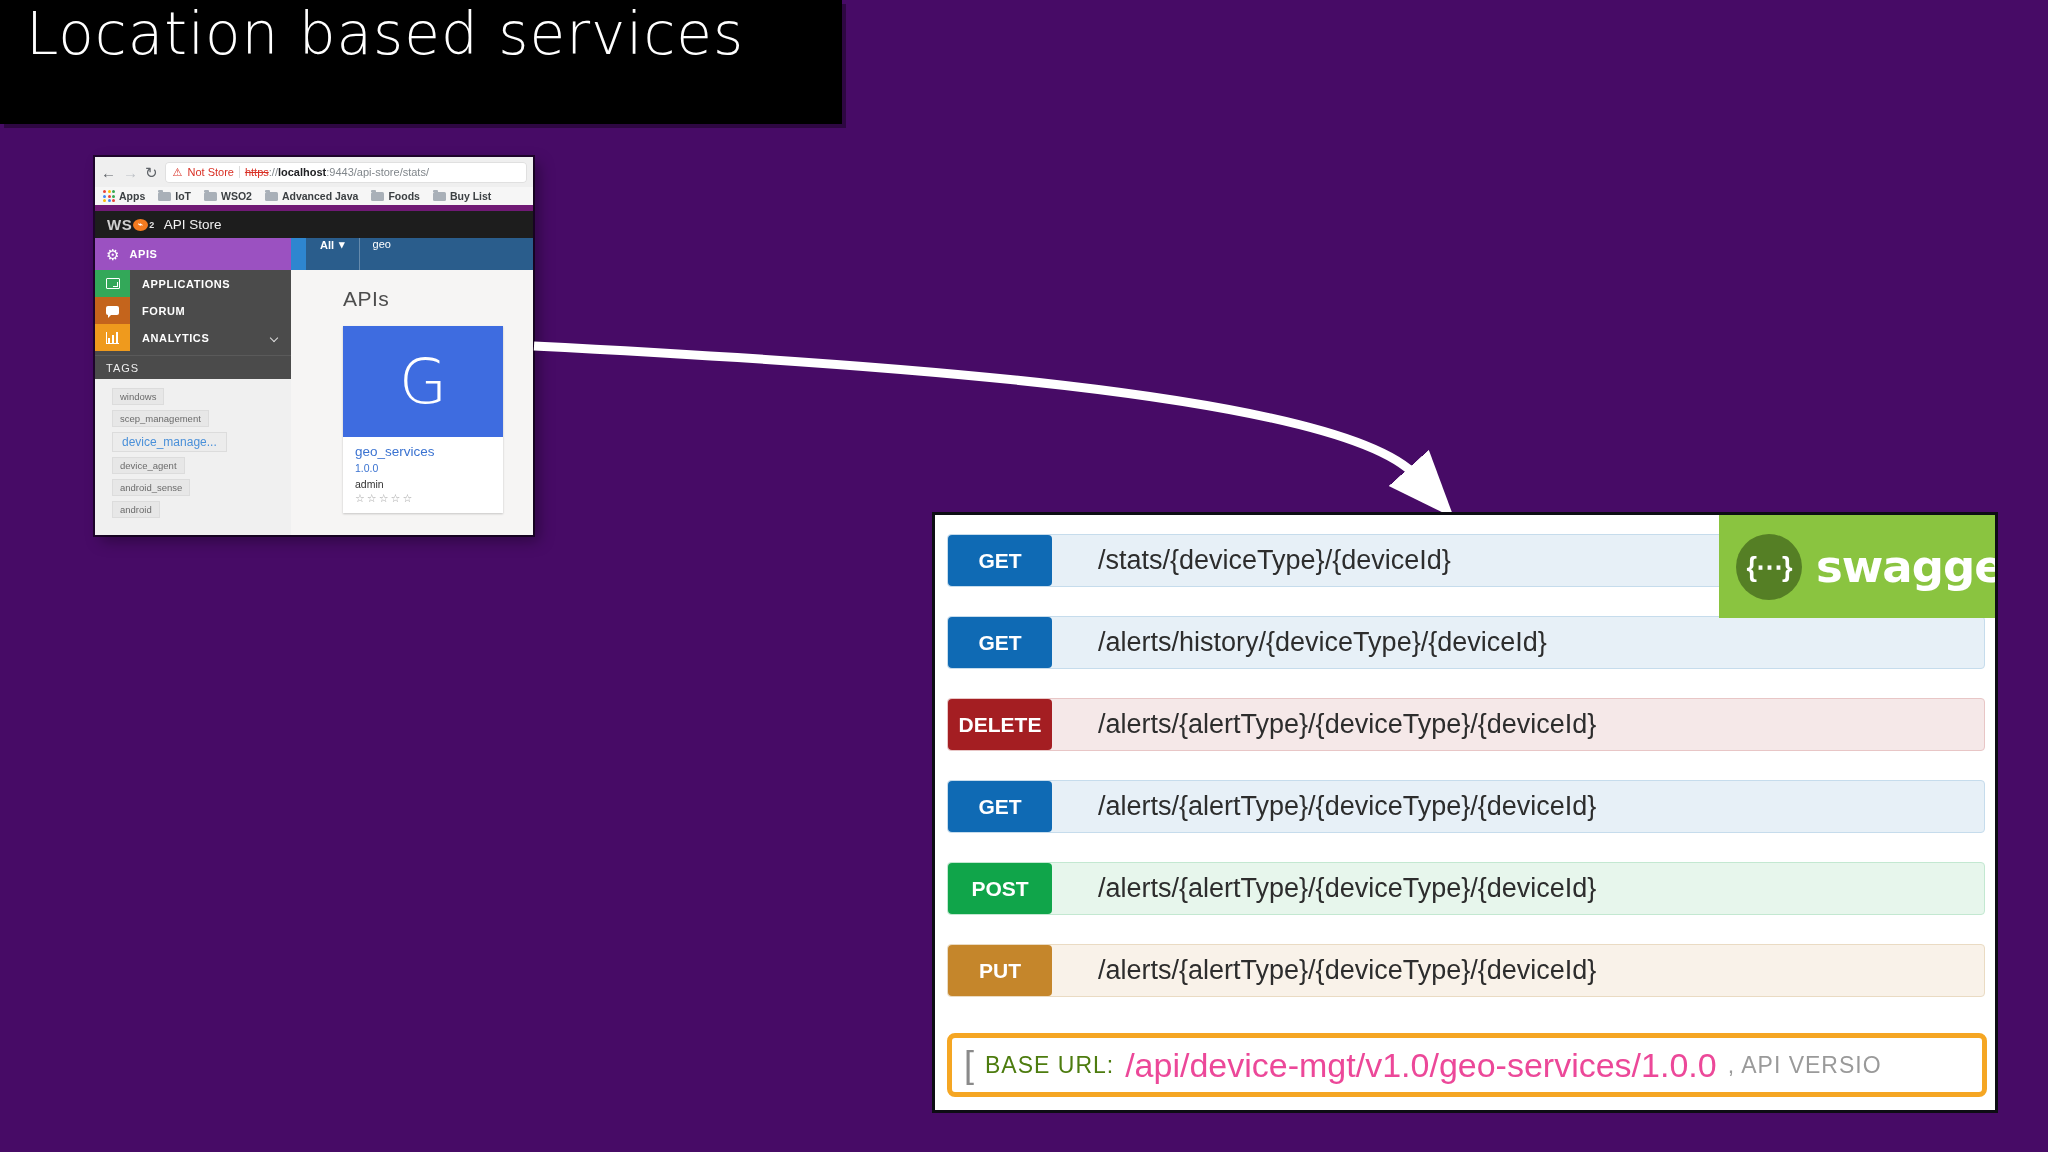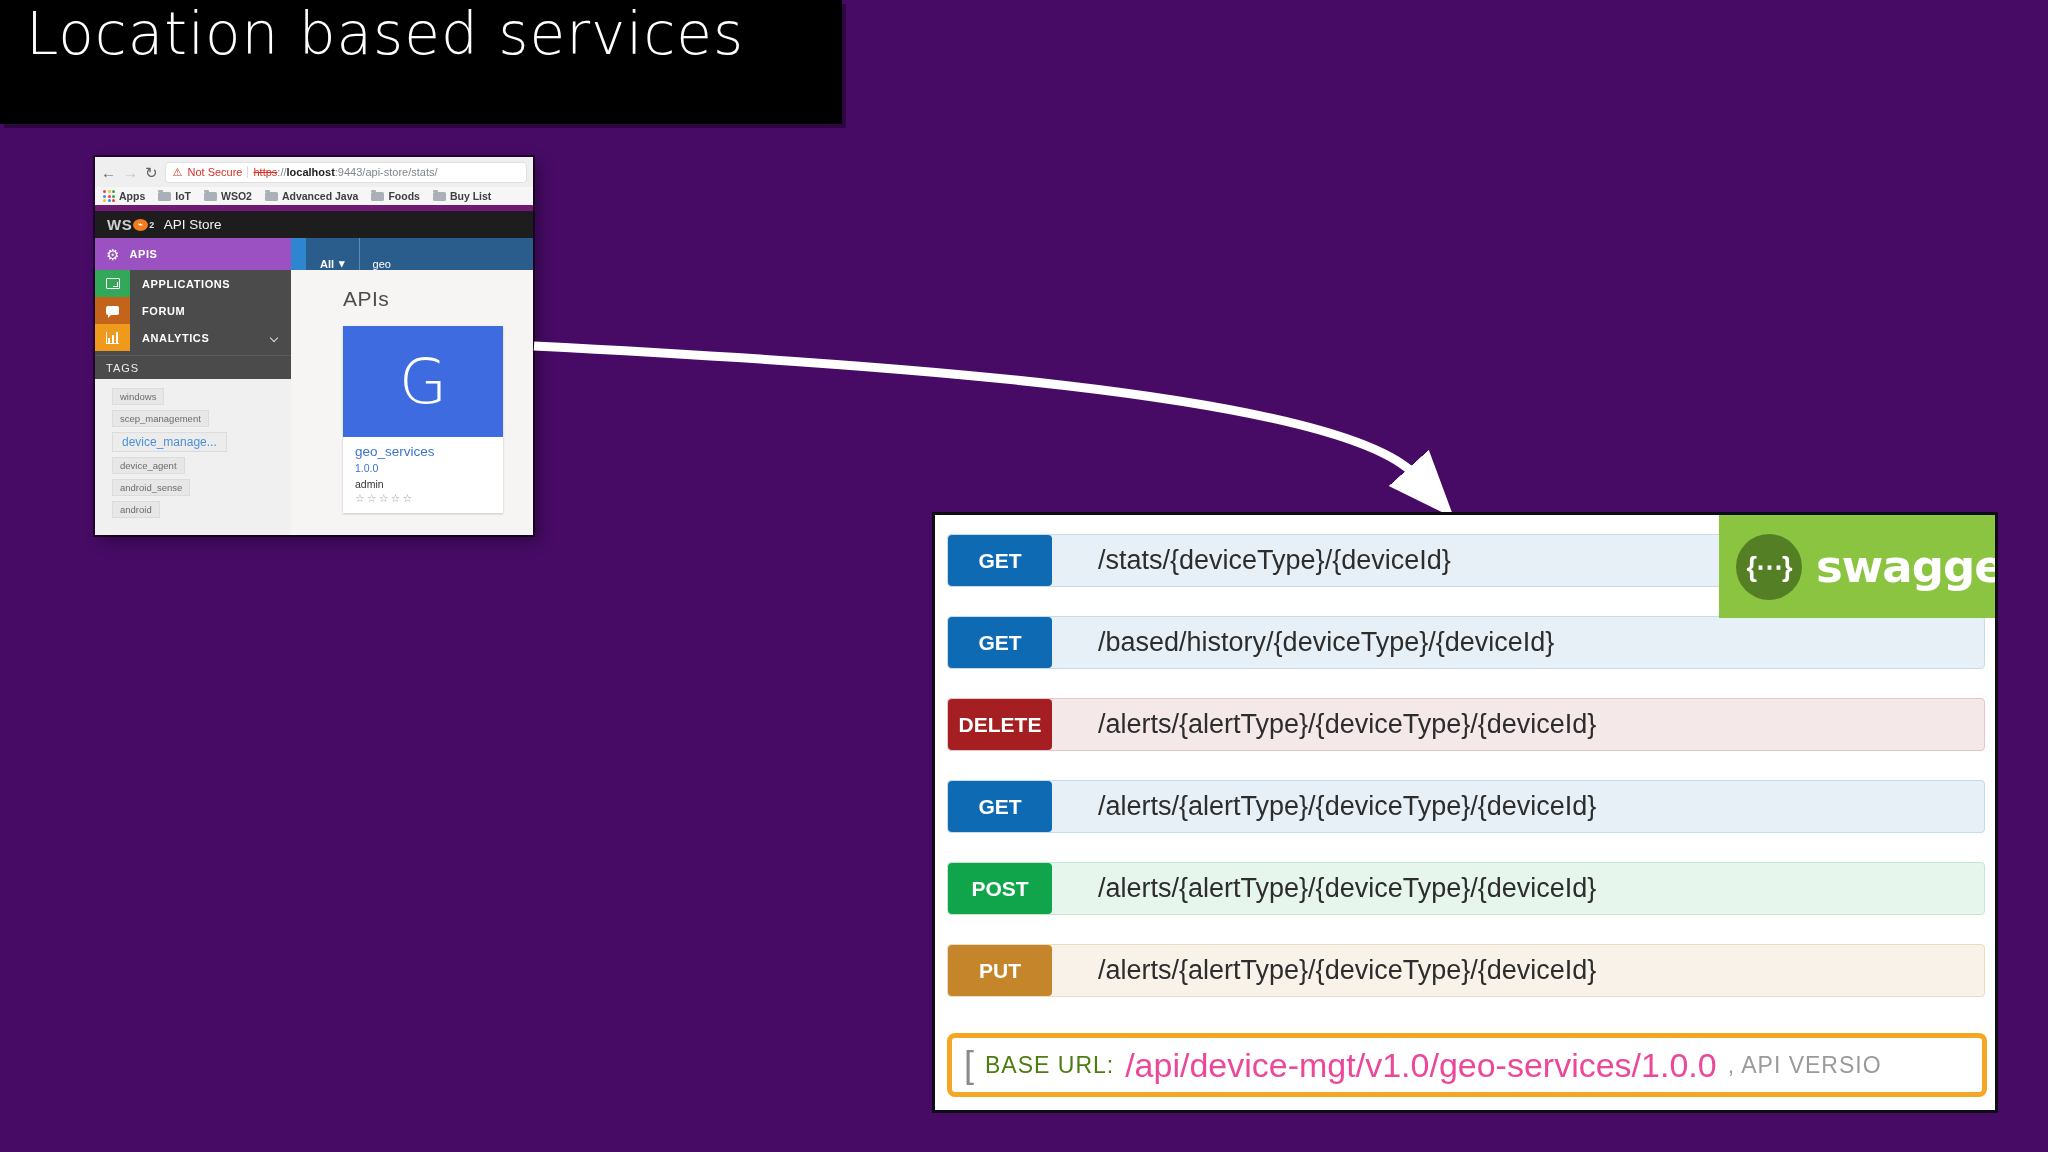--- a/index.html
+++ b/index.html
@@ -46,21 +46,21 @@
   .wso2 { color:#cfcfcf; font-weight:bold; font-size:15px; letter-spacing:.5px; display:flex; align-items:center; }
   .wso2 .oicon { width:15px; height:12px; background:#f47b20; border-radius:50%; display:inline-flex;
                  align-items:center; justify-content:center; color:#fff; font-size:8px; margin:0 1px; }
   .wso2 sub { font-size:9px; color:#e6e6e6; }
   .app-title { color:#f1f1f1; font-size:13.5px; }
 
   .navrow { height:32px; display:flex; }
   .apis-item { width:196px; background:#9b51c1; display:flex; align-items:center; gap:10px; padding-left:11px; }
   .gear { color:#fff; font-size:15px; line-height:1; }
   .navlabel { color:#fff; font-size:11px; font-weight:bold; letter-spacing:.6px; }
-  .searchbar { flex:1; background:#2a5d8c; display:flex; align-items:flex-end; }
+  .searchbar { flex:1; background:#2a5d8c; display:flex; align-items:flex-start; }
   .search-accent { width:15px; height:100%; background:#2e86d0; }
   .search-filter { color:#fff; font-size:11px; font-weight:bold; padding:0 14px; display:flex; gap:5px; align-items:center; }
   .search-sep { width:1px; height:100%; background:rgba(255,255,255,.28); }
   .search-query { color:#fff; font-size:11px; padding-left:13px; }
 
   .shot-body { display:flex; height:289px; }
   .sidebar { width:196px; background:#4b4b4b; display:flex; flex-direction:column; }
   .side-item { height:27px; display:flex; align-items:center; background:#4b4b4b; }
   .icon-cell { width:35px; height:100%; display:flex; align-items:center; justify-content:center; flex:none; }
   .side-item .navlabel { padding-left:12px; flex:1; }
@@ -141,21 +141,21 @@
   <h1>Location based services</h1>
 </div>
 
 <div class="shot">
   <div class="chrome">
     <span class="nav-btn">←</span>
     <span class="nav-btn disabled">→</span>
     <span class="nav-btn">↻</span>
     <div class="url-pill">
       <span class="warn">⚠</span>
-      <span class="notsecure">Not Secure</span>
+      <span class="notsecure">Not Store</span>
       <span class="url-div"></span>
       <span class="url-text"><span class="scheme">https</span><span>://</span><span class="host">localhost</span><span>:9443/api-store/stats/</span></span>
     </div>
   </div>
 
   <div class="bookmarks">
     <span class="bm">
       <span class="apps-grid">
           <i></i>
           <i></i>
@@ -284,21 +284,21 @@
 </svg>
 
 <div class="swagger-panel">
   <div class="rows" id="endpoint-rows">
       <div class="ep-row row-get">
     <span class="method">GET</span>
     <span class="path">/stats/{deviceType}/{deviceId}</span>
   </div>
       <div class="ep-row row-get">
     <span class="method">GET</span>
-    <span class="path">/based/history/{deviceType}/{deviceId}</span>
+    <span class="path">/alerts/history/{deviceType}/{deviceId}</span>
   </div>
       <div class="ep-row row-delete">
     <span class="method">DELETE</span>
     <span class="path">/alerts/{alertType}/{deviceType}/{deviceId}</span>
   </div>
       <div class="ep-row row-get">
     <span class="method">GET</span>
     <span class="path">/alerts/{alertType}/{deviceType}/{deviceId}</span>
   </div>
       <div class="ep-row row-post">

